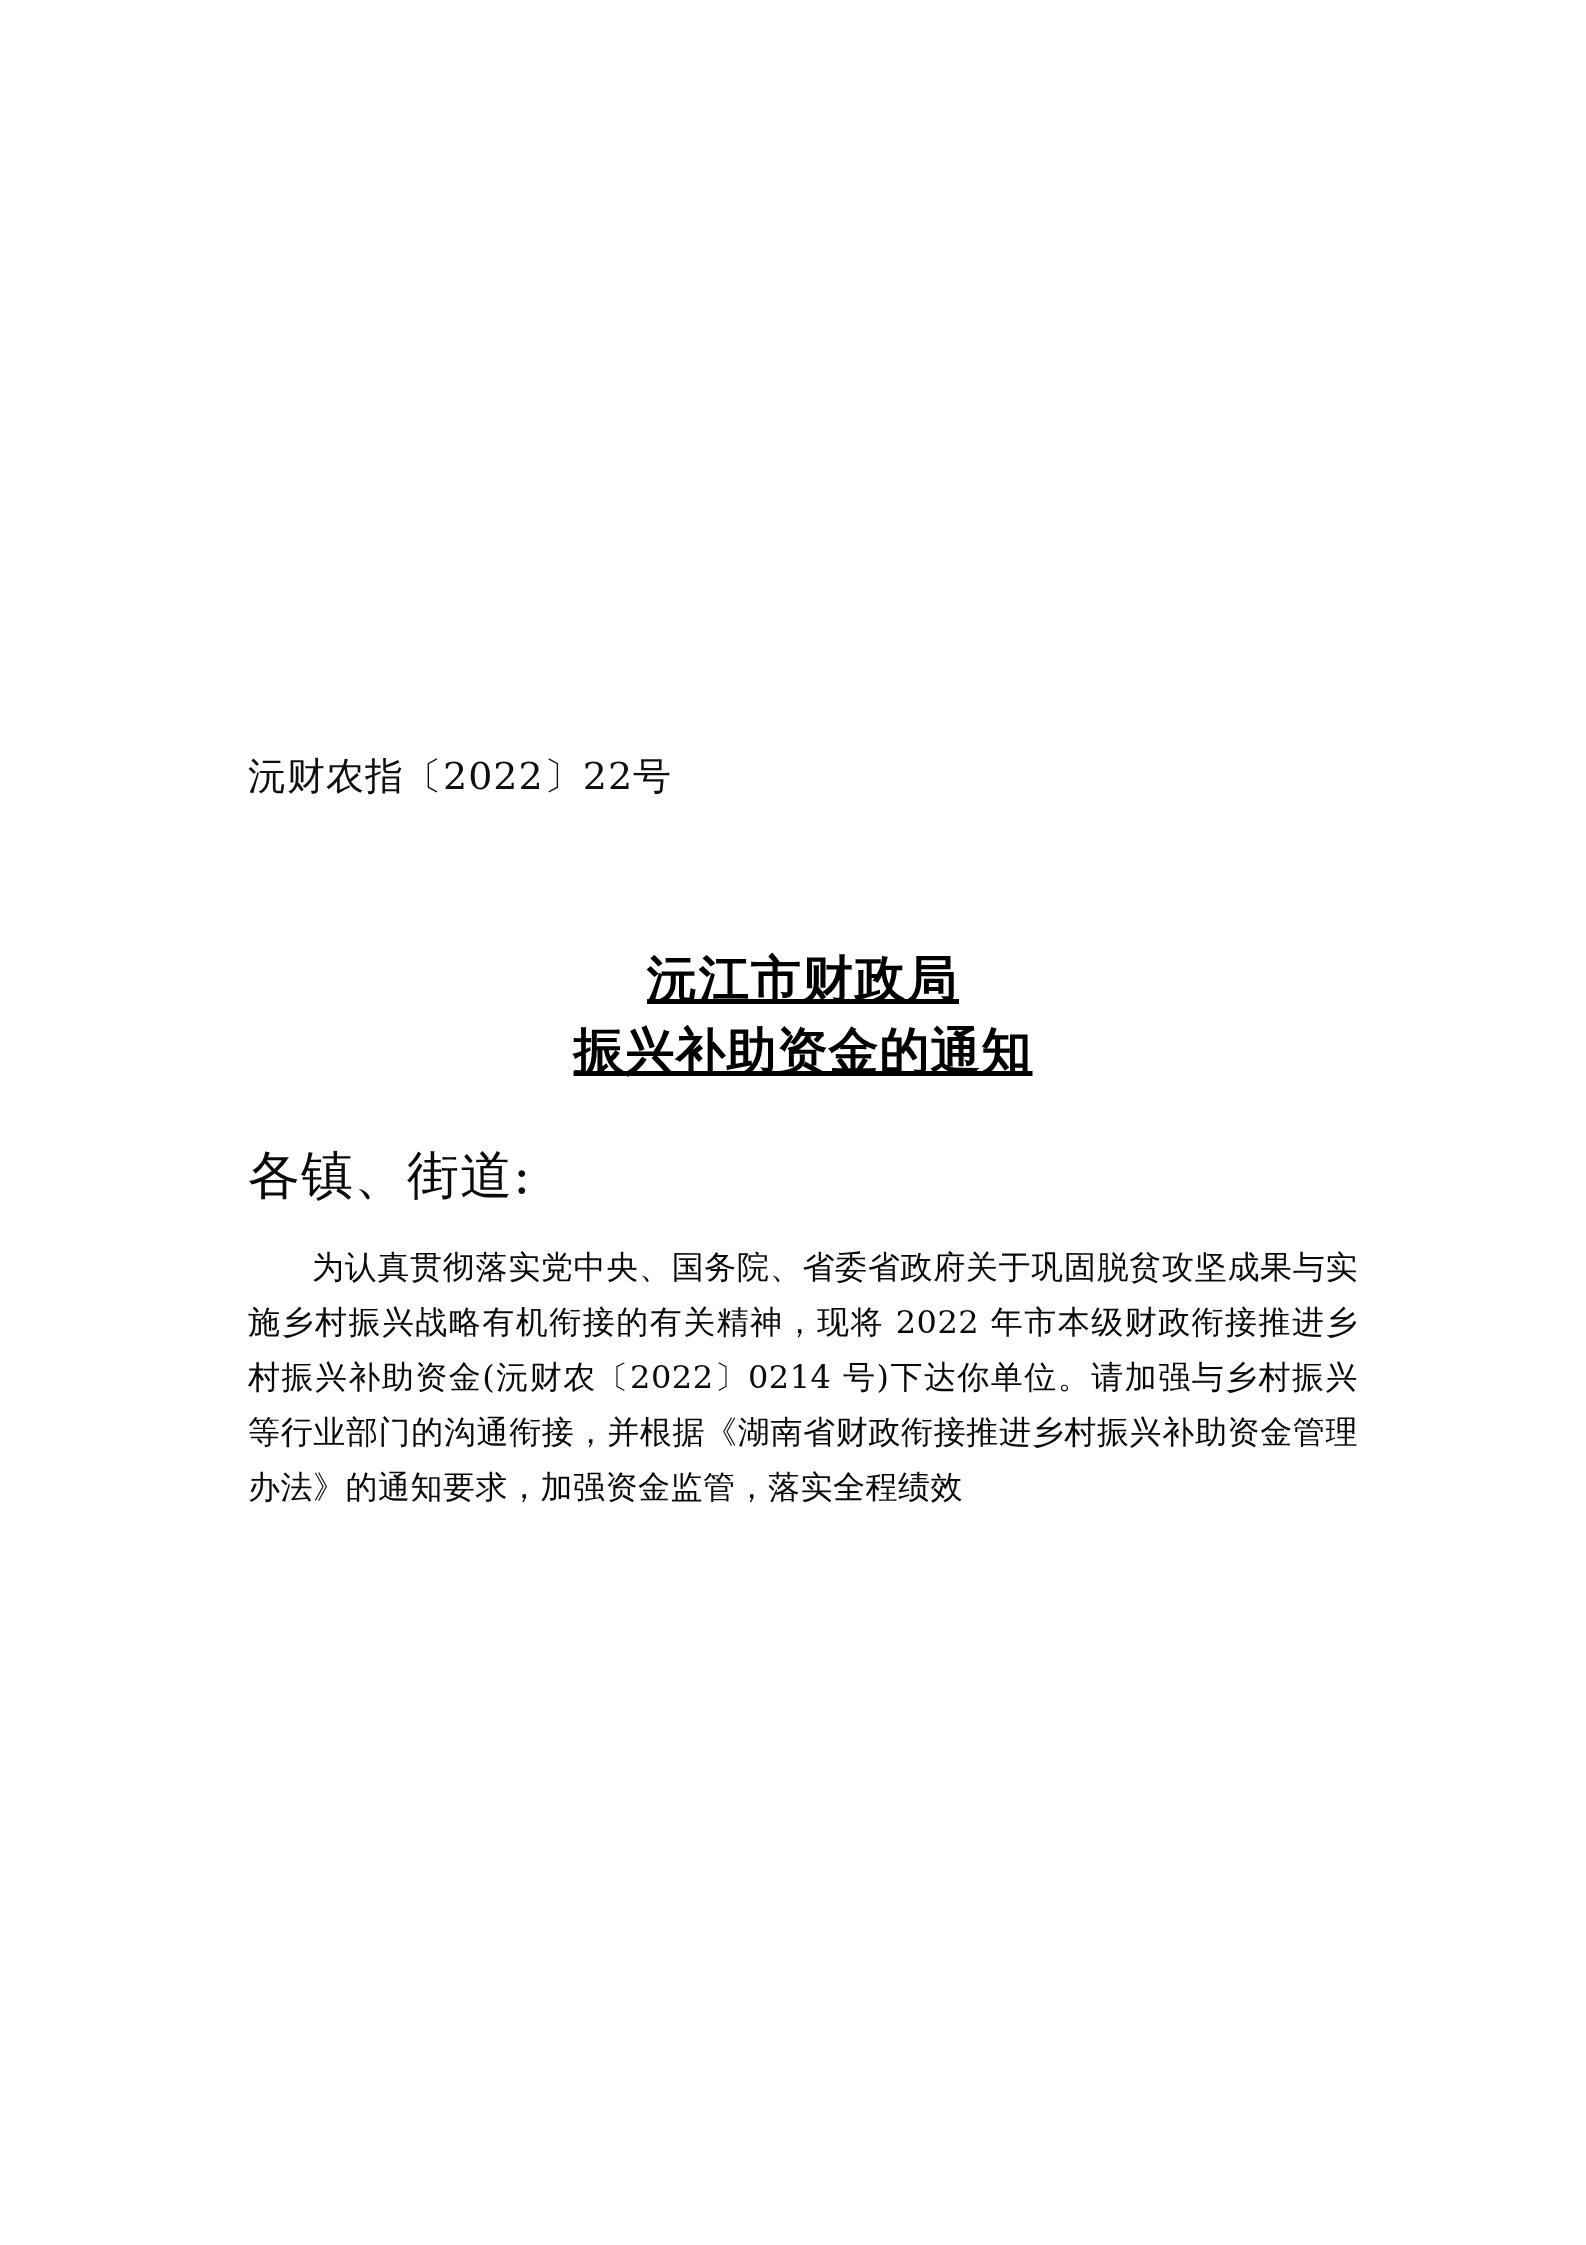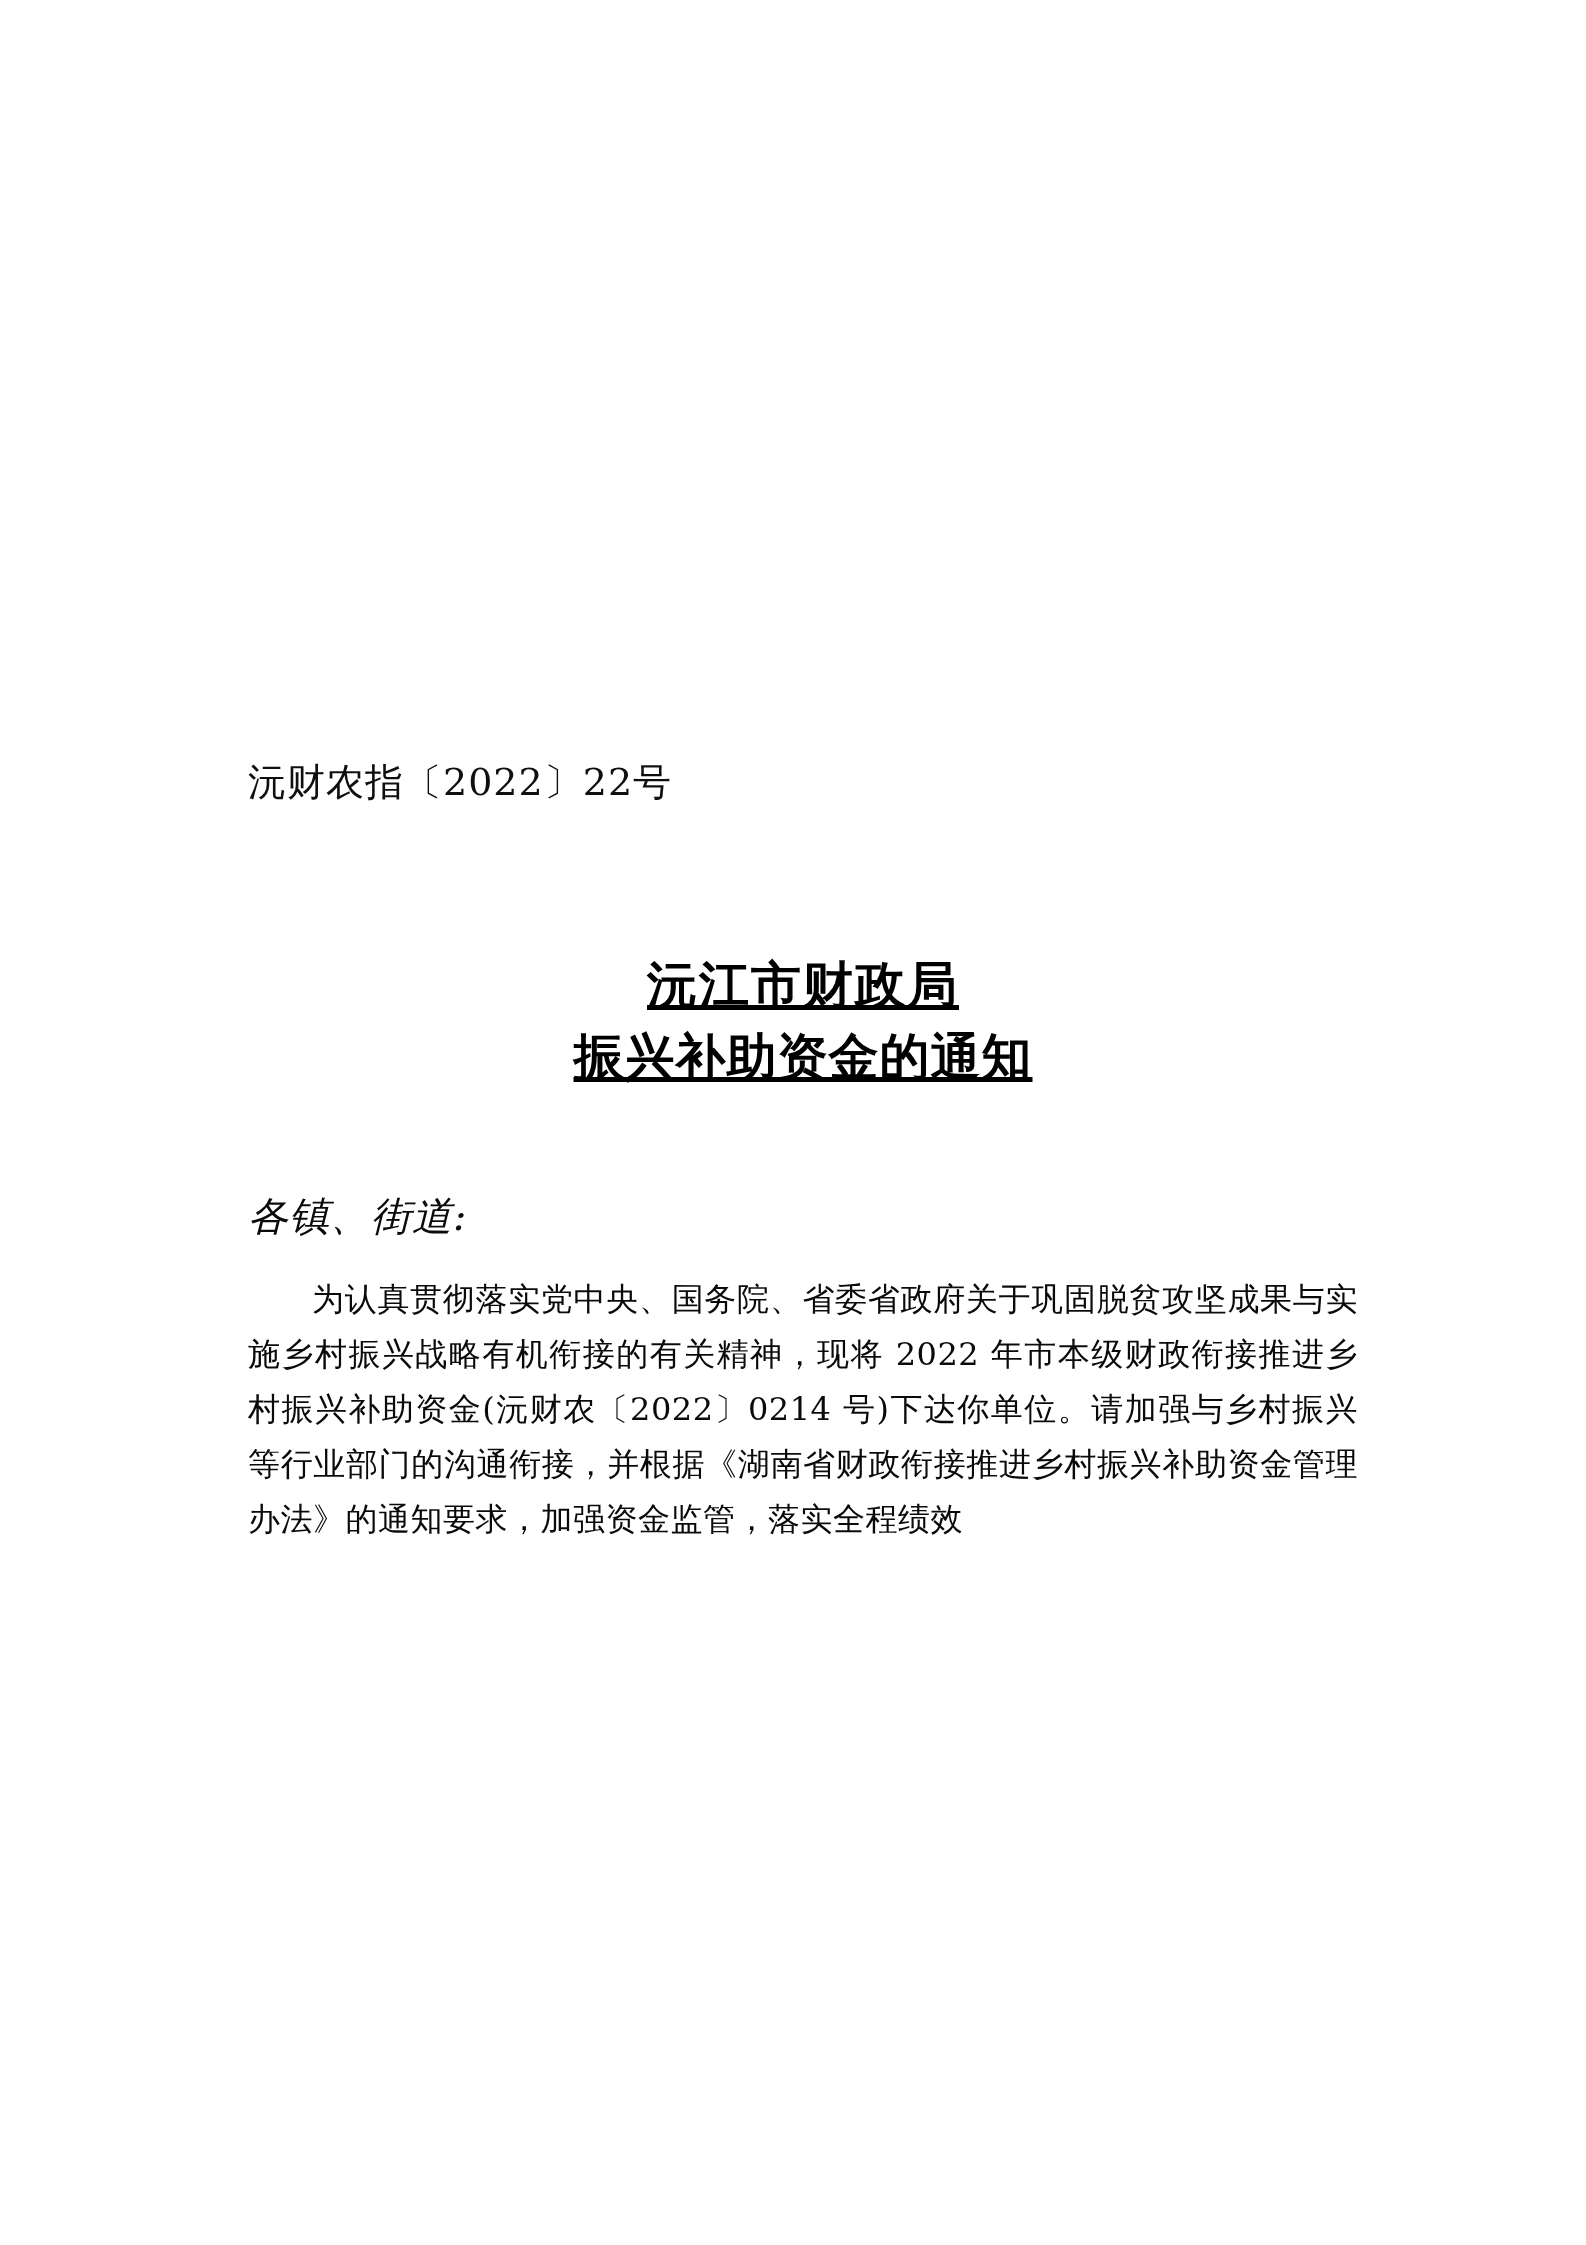--- a/index.html
+++ b/index.html
@@ -16,21 +16,21 @@
     width: 1586px;
     height: 2245px;
     margin: 0 auto;
     background: #ffffff;
     box-sizing: border-box;
     overflow: hidden;
   }
   .content {
     position: absolute;
     left: 248px;
-    top: 12px;
+    top: 6px;
     width: 1110px;
   }
   .doc-number {
     margin-top: 748px;
     font-size: 38px;
     letter-spacing: 1px;
     line-height: 1.2;
     color: #0f0f0f;
     white-space: nowrap;
   }
@@ -43,25 +43,24 @@
     letter-spacing: 1px;
     color: #000000;
     text-decoration: underline;
   }
   .title-line {
     display: block;
     white-space: nowrap;
   }
   .title-line.l1 { letter-spacing: 2px; }
   .salutation {
-    margin-top: 92px;
-    font-size: 40px;
+    margin-top: 48px;
+    font-size: 52px;
     line-height: 1.5;
     letter-spacing: 1px;
-    font-style: italic;
   }
   .body-par {
     margin-top: 26px;
     font-size: 32px;
     line-height: 1.72;
     text-align: justify;
     text-justify: inter-ideograph;
     text-indent: 2em;
     letter-spacing: 0.5px;
   }

